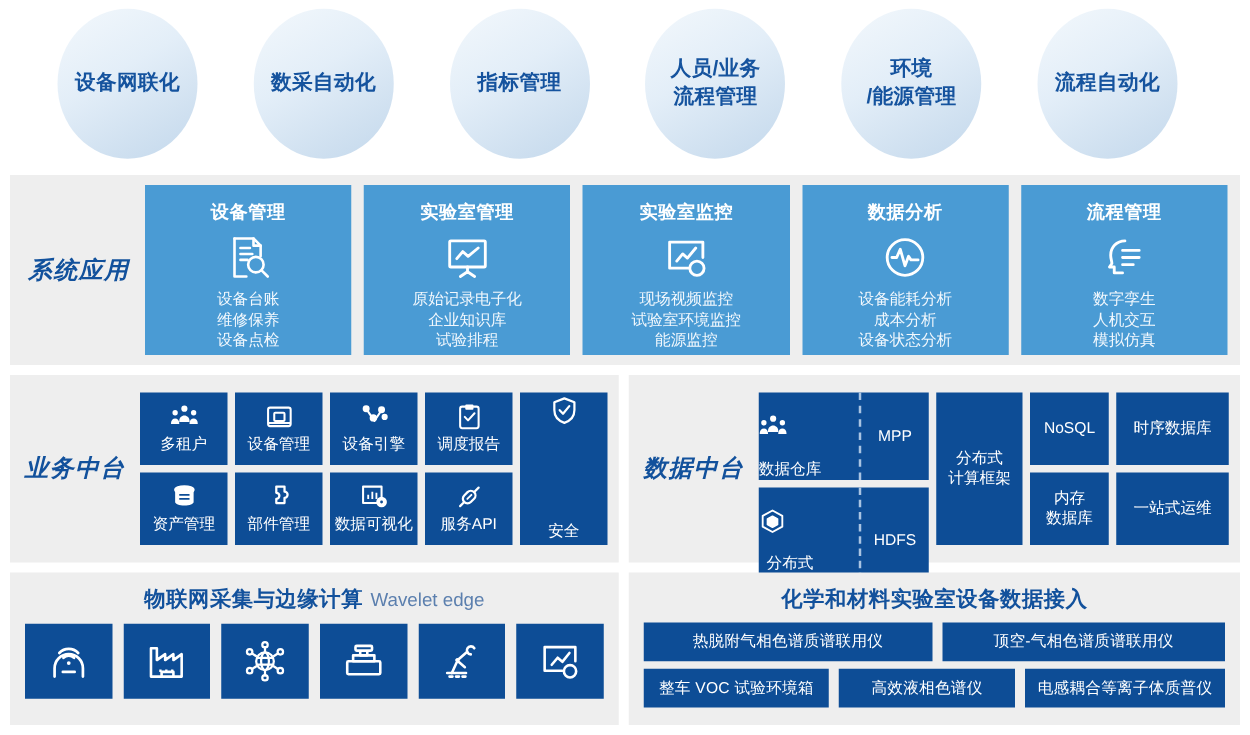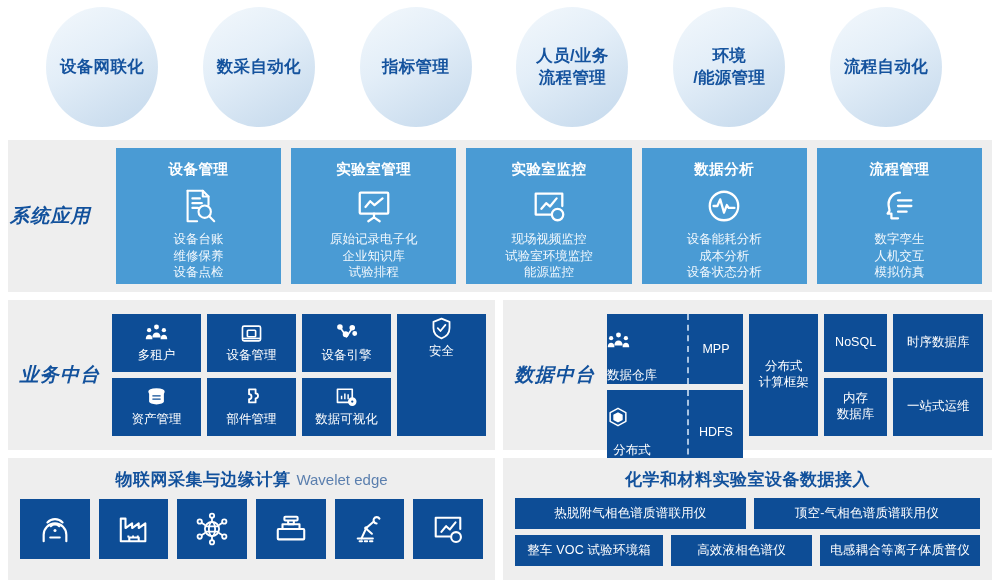--- a/index.html
+++ b/index.html
@@ -28,21 +28,21 @@
 
   
   .panel { position:absolute; background:#eeeeee; }
   .row-label {
     color:#12519c; font-weight:700; font-style:italic;
     font-size:19px; letter-spacing:1.2px; white-space:nowrap;
   }
 
   
   #sysapp { left:8px; top:140px; width:984px; height:152px; display:flex; align-items:center; }
-  #sysapp .row-label { width:106px; margin-left:2px; }
+  #sysapp .row-label { width:106px; text-align:center; margin-left:2px; }
   .sys-cards { flex:1; display:flex; gap:10px; padding-right:10px; }
   .sys-card {
     flex:1; background:#4a9bd4; color:#fff; height:136px;
     display:flex; flex-direction:column; align-items:center;
     padding-top:12px;
   }
   .sys-title { font-size:14.5px; font-weight:700; letter-spacing:.5px; }
   .sys-icon { margin:7px 0 5px; height:40px; display:flex; align-items:center; }
   .sys-sub { font-size:12.5px; line-height:1.32; text-align:center; color:#f2f8fd; white-space:pre-line; }
 
@@ -53,21 +53,21 @@
 
   .grid2 { flex:1; display:flex; gap:6px; padding-right:9px; height:122px; }
   .col { display:flex; flex-direction:column; gap:6px; flex:1; }
   .tile {
     background:#0d4d96; color:#ffffff; flex:1;
     display:flex; flex-direction:column; align-items:center; justify-content:center;
     font-size:12.5px; line-height:1.25; text-align:center; white-space:pre-line;
     padding:2px;
   }
   .tile .tile-icon { margin-bottom:3px; display:flex; }
-  .tile.tall { justify-content:flex-start; }
+  .tile.tall { justify-content:space-between; }
 
   
   .split { background:#0d4d96; flex:1; display:flex; align-items:stretch; }
   .split .left {
     flex:1.45; display:flex; flex-direction:column; align-items:flex-start; justify-content:center;
     color:#fff; font-size:12.5px; line-height:1.25; text-align:center; white-space:pre-line;
     border-right:2px dashed #a9c4e2;
   }
   .split .right {
     flex:1; display:flex; align-items:center; justify-content:center;
@@ -274,20 +274,42 @@
               <rect x="3" y="4" width="18" height="16"></rect>
               <path d="M8 16v-4M12 16V9M16 16v-6" stroke-width="1.8"></path>
               <circle cx="21" cy="19" r="4.2" fill="#fff"></circle>
                 <circle cx="21" cy="19" r="1.4" fill="#0d4d96" stroke="none"></circle>
             </svg>
           </span>
           <span>数据可视化</span>
         </div>
       </div>
 
+      <div class="col">
+        <div class="tile">
+          <span class="tile-icon">
+            <svg width="23" height="23" viewBox="0 0 28 28" fill="none" stroke="#fff" stroke-width="2" stroke-linejoin="round" stroke-linecap="round">
+              <rect x="5" y="4" width="18" height="21" rx="2"></rect>
+              <path d="M11 3h6v3h-6z" fill="#fff"></path>
+              <path d="M9.5 14l3.2 3.4L19 10.5"></path>
+            </svg>
+          </span>
+          <span>调度报告</span>
+        </div>
+        <div class="tile">
+          <span class="tile-icon">
+            <svg width="23" height="23" viewBox="0 0 28 28" fill="none" stroke="#fff" stroke-width="2.2" stroke-linecap="round">
+              <path d="M5 23l4-4M23 5l-4 4"></path>
+              <path d="M9 19a4.5 4.5 0 0 1 0-6.4l3.2-3.2a4.5 4.5 0 0 1 6.4 6.4L15.4 19A4.5 4.5 0 0 1 9 19z"></path>
+              <path d="M12 16l4-4" stroke-width="1.8"></path>
+            </svg>
+          </span>
+          <span>服务API</span>
+        </div>
+      </div>
 
       <div class="col">
         <div class="tile tall">
           <span class="tile-icon">
             <svg width="25" height="25" viewBox="0 0 28 28" fill="none" stroke="#fff" stroke-width="2" stroke-linejoin="round" stroke-linecap="round">
               <path d="M14 3l9 3.5v7c0 6-4 9.8-9 11.5-5-1.7-9-5.5-9-11.5v-7z"></path>
               <path d="M9.8 13.6l3 3.2L18.4 10"></path>
             </svg>
           </span>
           <span>安全</span>

